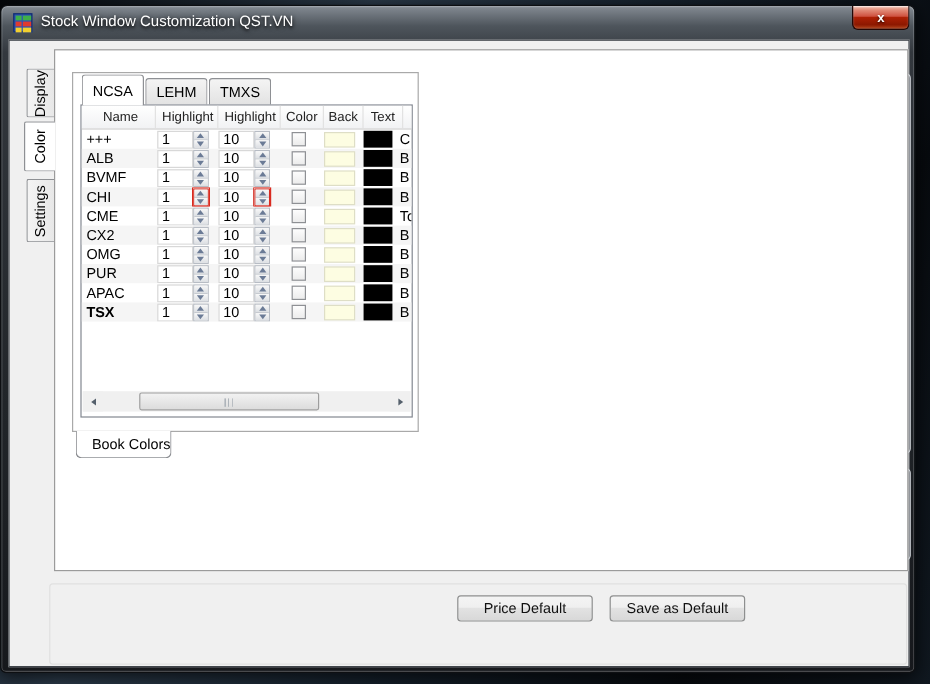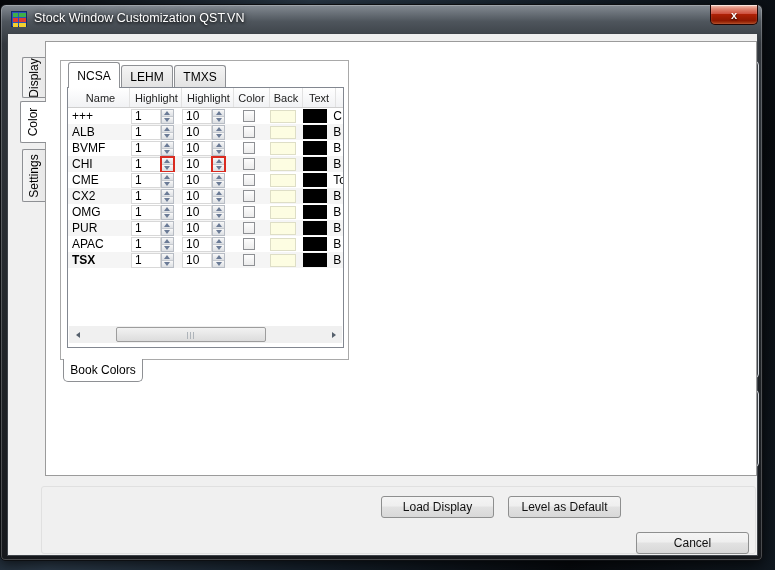--- a/index.html
+++ b/index.html
@@ -73,21 +73,21 @@
   .harrow.l::after{content:"";border-top:3px solid transparent;border-bottom:3px solid transparent;border-right:4px solid #55606c;}
   .harrow.r::after{content:"";border-top:3px solid transparent;border-bottom:3px solid transparent;border-left:4px solid #55606c;}
   .htrack{flex:1;position:relative;}
   .hthumb{position:absolute;left:30px;top:1px;width:150px;height:15px;border:1px solid #9d9d9d;border-radius:2px;
     background:linear-gradient(#f2f2f2,#dcdcdc);}
   .hthumb::after{content:"";position:absolute;left:50%;top:4px;width:7px;height:7px;margin-left:-4px;
     background:repeating-linear-gradient(90deg,#aeb4ba 0 1px,transparent 1px 3px);}
   
   .btab{position:absolute;background:#fff;border:1px solid #8e9094;border-top:none;border-radius:0 0 5px 5px;
     display:flex;align-items:center;justify-content:center;font-size:12px;}
-  .btab.active{z-index:5;}
+  .btab.active{z-index:5;justify-content:flex-end;}
   
   .gbox{position:absolute;border:1px solid #d7dbe0;border-radius:4px;}
   .glabel{position:absolute;top:-8px;left:7px;background:#fff;padding:0 4px;font-size:12px;color:#000;white-space:nowrap;}
   .btn-panel{position:absolute;border:1px solid #e0e6ec;border-radius:5px;}
   .mini-btn{position:absolute;width:24px;height:22px;border:1px solid #8e8f8f;border-radius:3px;font-size:12px;color:#1a1a1a;
     background:linear-gradient(180deg,#f4f4f4 0%,#efefef 45%,#e0e0e0 50%,#d6d6d6 100%);
     display:flex;align-items:center;justify-content:center;line-height:1;}
   .mini-btn.focus{border:1px solid #2f7ac3;background:linear-gradient(180deg,#eaf6fd 0%,#d7effc 45%,#bde6fd 50%,#a6d9f4 100%);
     box-shadow:0 0 3px #55aee0;}
   
@@ -639,16 +639,15 @@
   </div>
   <div class="cb" style="position:absolute;left:562px;top:404px;"></div>
   <div class="slabel" style="left:581px;top:405px;">Highlight accepted orders</div>
   <div class="slabel" style="left:630px;top:420px;">Back</div>
   <div class="slabel" style="left:687px;top:420px;">Text</div>
   <div class="slabel" style="left:560px;top:439px;">Order color</div>
   <div class="swatch" id="order-back" style="left: 631px; top: 434px; width: 34px; height: 21px; background: rgb(0, 0, 0);"></div>
   <div class="swatch" id="order-text" style="left: 683px; top: 434px; width: 34px; height: 21px; border-color: rgb(201, 201, 201); background: rgb(255, 255, 255);"></div>
 
   <div class="footer"></div>
-  <div class="btn" style="left:380px;top:491px;">Load Display</div>
-  <div class="btn" style="left:507px;top:491px;">Level as Default</div>
-  <div class="btn" style="left:635px;top:527px;">Cancel</div>
+  <div class="btn" style="left:380px;top:491px;">Price Default</div>
+  <div class="btn" style="left:507px;top:491px;">Save as Default</div>
 </div>
 
 </body></html>

